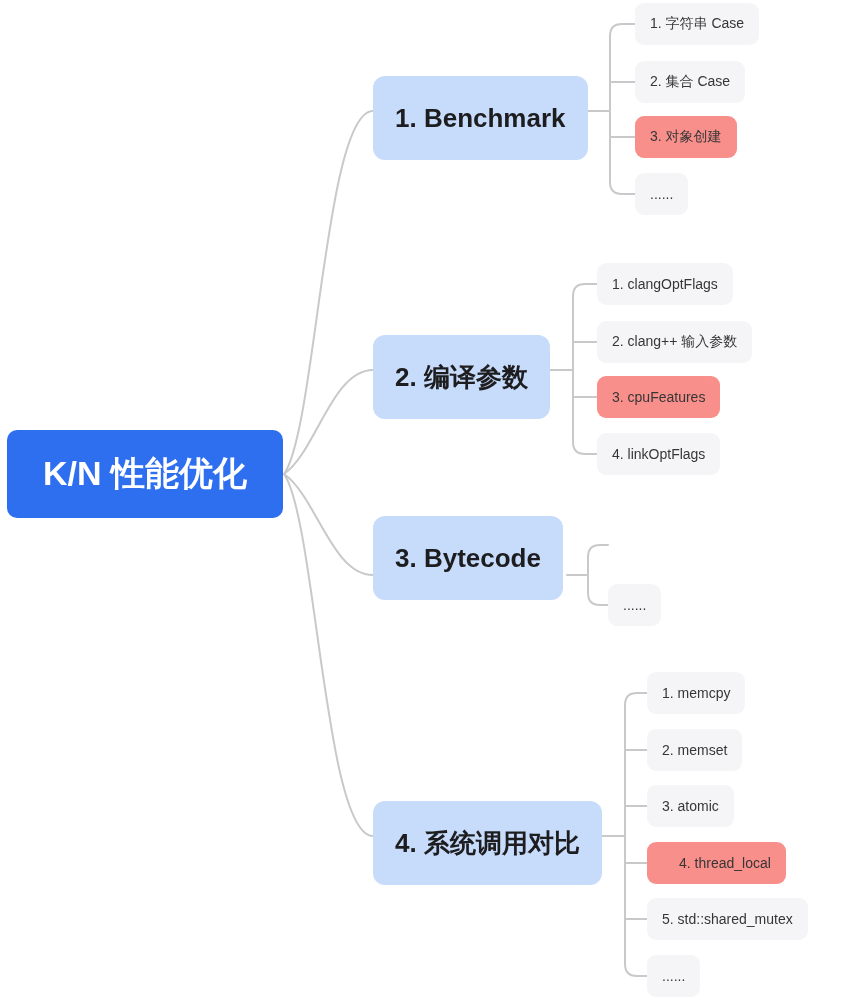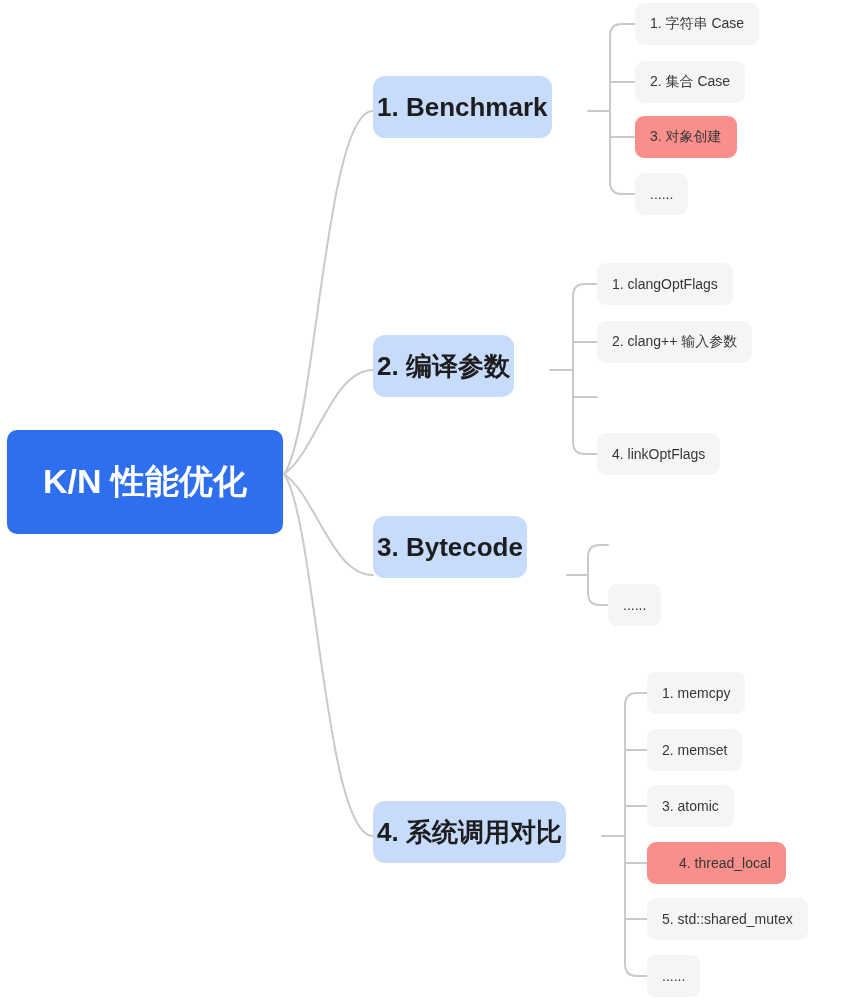--- a/index.html
+++ b/index.html
@@ -29,30 +29,30 @@
     stroke-linecap:round;
   }
   .node{
     position:absolute;
     display:flex;align-items:center;justify-content:center;
     white-space:nowrap;
     box-sizing:border-box;
     cursor:default;
   }
   .node.root{
-    height:104px;
+    height:88px;
     padding:0 36px;
     background:var(--root-bg);
     color:var(--root-text);
     font-size:34px;font-weight:bold;
     border-radius:10px;
   }
   .node.branch{
-    height:62px;
-    padding:0 4px;
+    height:84px;
+    padding:0 22px;
     background:var(--branch-bg);
     color:var(--branch-text);
     font-size:26px;font-weight:bold;
     border-radius:12px;
   }
   .node.leaf{
     height:42px;
     padding:0 15px;
     background:var(--leaf-bg);
     color:var(--leaf-text);
@@ -100,20 +100,21 @@
 
   <div class="node branch" style="left:373px;top:76px;">1. Benchmark</div>
   <div class="node leaf" style="left:635px;top:3px;">1. 字符串 Case</div>
   <div class="node leaf" style="left:635px;top:61px;">2. 集合 Case</div>
   <div class="node leaf highlight" style="left:635px;top:116px;">3. 对象创建</div>
   <div class="node leaf" style="left:635px;top:173px;">......</div>
 
   <div class="node branch" style="left:373px;top:335px;">2. 编译参数</div>
   <div class="node leaf" style="left:597px;top:263px;">1. clangOptFlags</div>
   <div class="node leaf" style="left:597px;top:321px;">2. clang++ 输入参数</div>
+  <div class="node leaf highlight" style="left:597px;top:376px;">3. cpuFeatures</div>
   <div class="node leaf" style="left:597px;top:433px;">4. linkOptFlags</div>
 
   <div class="node branch" style="left:373px;top:516px;">3. Bytecode</div>
   <div class="node leaf" style="left:608px;top:584px;">......</div>
 
   <div class="node branch" style="left:373px;top:801px;">4. 系统调用对比</div>
   <div class="node leaf" style="left:647px;top:672px;">1. memcpy</div>
   <div class="node leaf" style="left:647px;top:729px;">2. memset</div>
   <div class="node leaf" style="left:647px;top:785px;">3. atomic</div>
   <div class="node leaf highlight" style="left:647px;top:842px;padding-left:32px;">4. thread_local</div>

